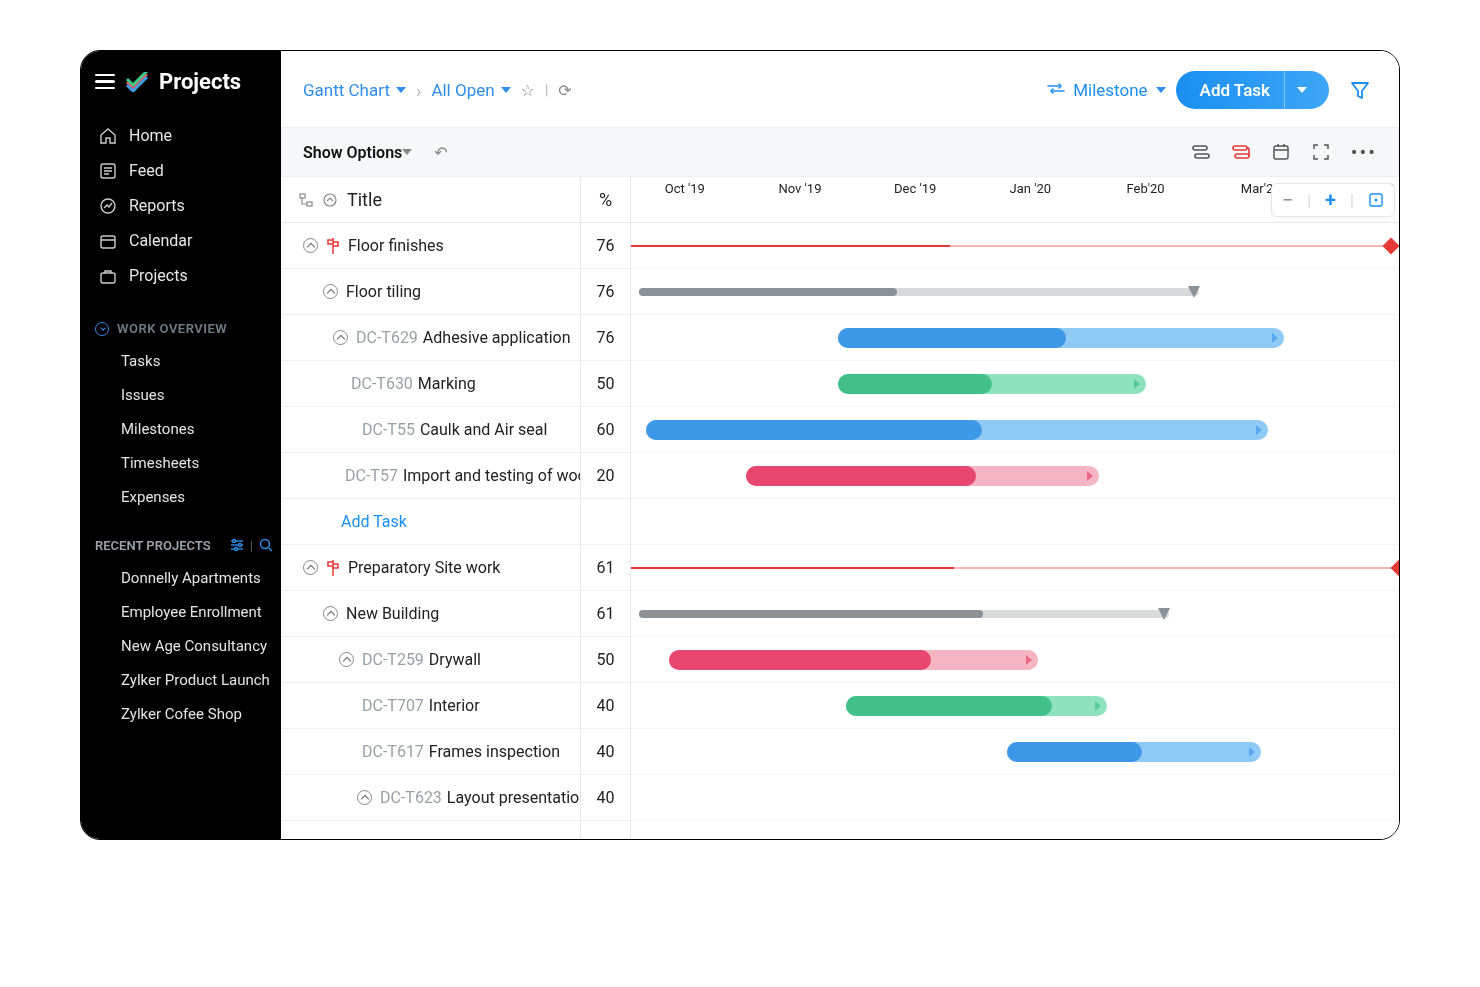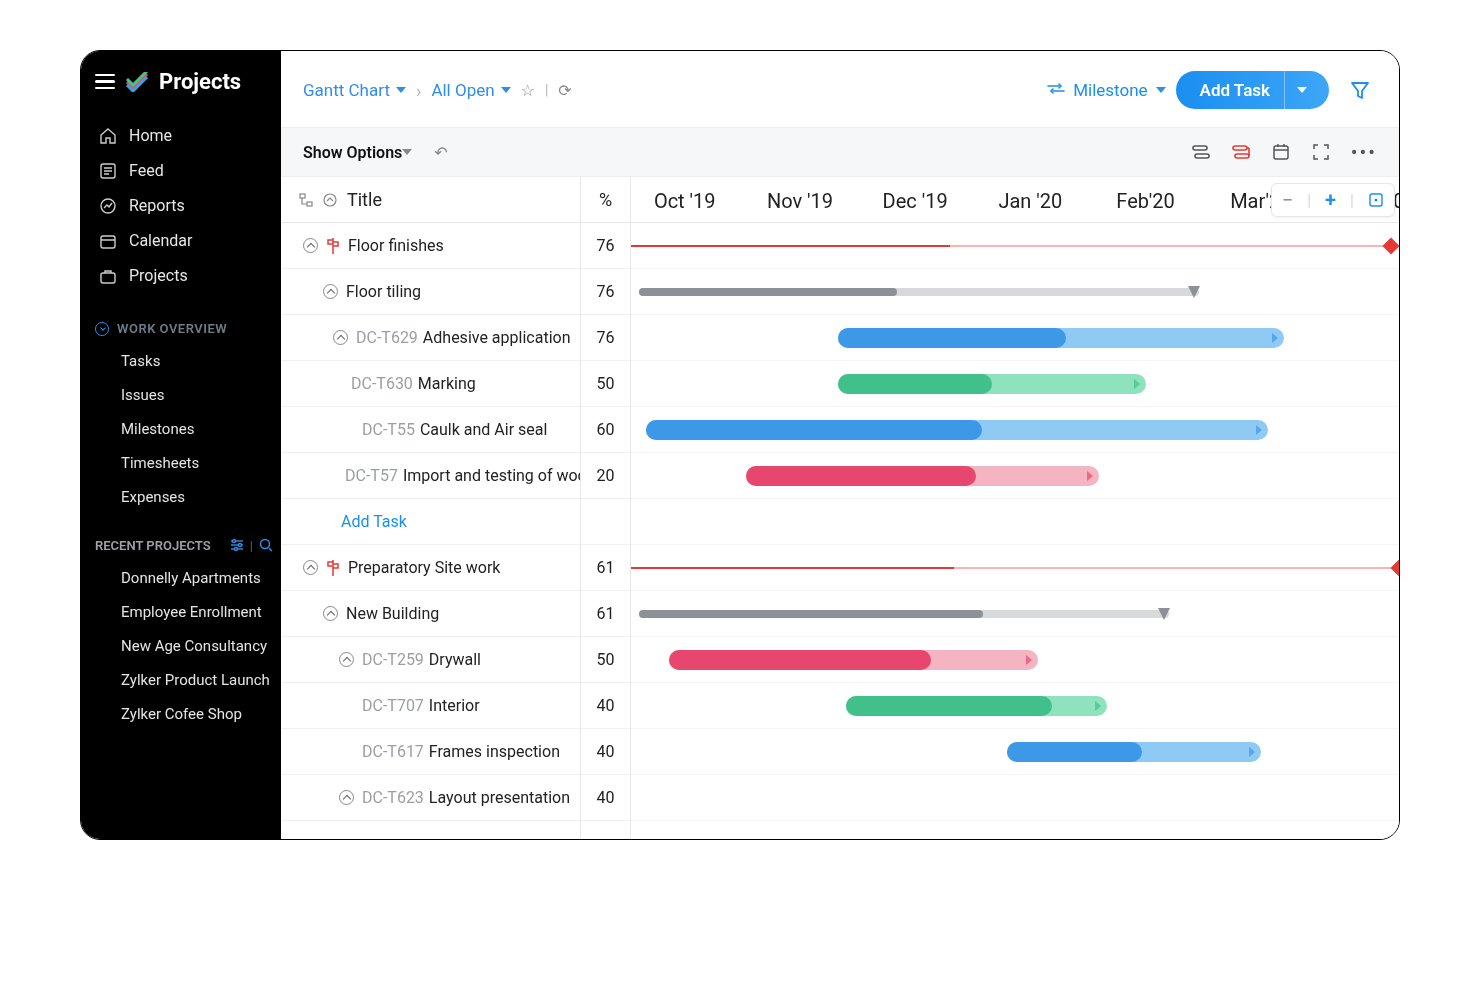--- a/index.html
+++ b/index.html
@@ -49,21 +49,21 @@
 
 .gantt-wrap{flex:1;display:flex;overflow:hidden;position:relative;}
 .left-col{width:300px;border-right:1px solid #e6e7e8;display:flex;flex-direction:column;}
 .pct-col{width:50px;border-right:1px solid #e6e7e8;display:flex;flex-direction:column;text-align:center;}
 .chart-col{flex:1;position:relative;overflow:hidden;}
 .hdr-row{height:46px;display:flex;align-items:center;border-bottom:1px solid #e6e7e8;background:#fff;}
 .title-hdr{padding-left:18px;display:flex;align-items:center;gap:10px;font-size:18px;color:#222;}
 .title-hdr .hico{color:#888;font-size:14px;}
 .pct-hdr{justify-content:center;font-size:18px;color:#222;width:100%;}
 .time-hdr{position:relative;height:46px;border-bottom:1px solid #e6e7e8;}
-.month-label{position:absolute;top:12px;font-size:20px;color:#222;transform:translateX(-50%);}
+.month-label{position:absolute;top:4px;font-size:13px;color:#222;transform:translateX(-50%);}
 .row{height:46px;display:flex;align-items:center;border-bottom:1px solid #eef0f1;font-size:16px;color:#222;padding-left:18px;white-space:nowrap;overflow:hidden;text-align:right;}
 .row.addtask-row{color:#1a8ff0;cursor:pointer;padding-left:60px;}
 .row .caret{width:15px;height:15px;border:1.3px solid #888;border-radius:50%;display:inline-flex;align-items:center;justify-content:center;margin-right:8px;flex-shrink:0;}
 .row .caret::after{content:"";width:5px;height:5px;border-left:1.3px solid #666;border-bottom:1.3px solid #666;transform:rotate(135deg);margin-top:2px;}
 .row .signpost{color:#e53935;margin-right:8px;font-size:14px;}
 .row .taskcode{color:#9a9fa5;margin-right:5px;}
 .pct-cell{height:46px;display:flex;align-items:center;justify-content:center;border-bottom:1px solid #eef0f1;font-size:16px;color:#222;}
 .chart-rows{position:relative;}
 .chart-row{height:46px;border-bottom:1px solid #f4f5f6;position:relative;}
 .mline{position:absolute;height:12px;top:50%;transform:translateY(-50%);}
@@ -371,21 +371,21 @@
             <div class="row" style="padding-left: 58px;">
               <span style="width:23px;display:inline-block;"></span>
               <span class="taskcode">DC-T707</span>
               <span>Interior</span>
             </div>
             <div class="row" style="padding-left: 58px;">
               <span style="width:23px;display:inline-block;"></span>
               <span class="taskcode">DC-T617</span>
               <span>Frames inspection</span>
             </div>
-            <div class="row" style="padding-left: 58px;">
+            <div class="row" style="padding-left: 76px;">
               <span class="caret"></span>
               <span class="taskcode">DC-T623</span>
               <span>Layout presentation</span>
             </div>
           </div>
       </div>
       <div class="pct-col">
         <div class="hdr-row pct-hdr">
             <span>%</span>
           </div>

